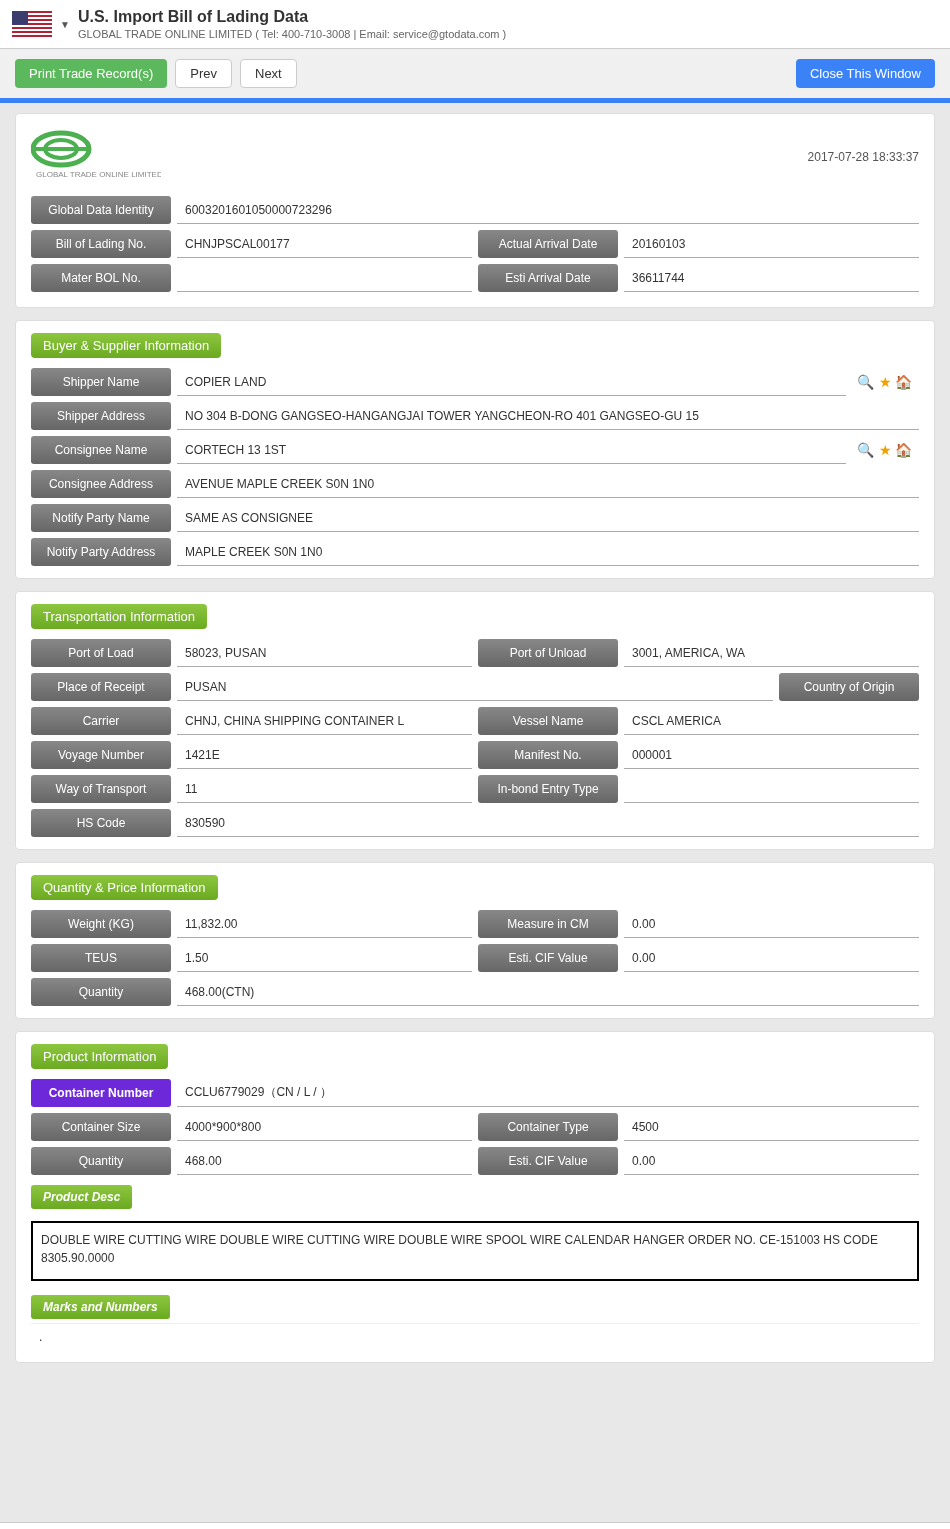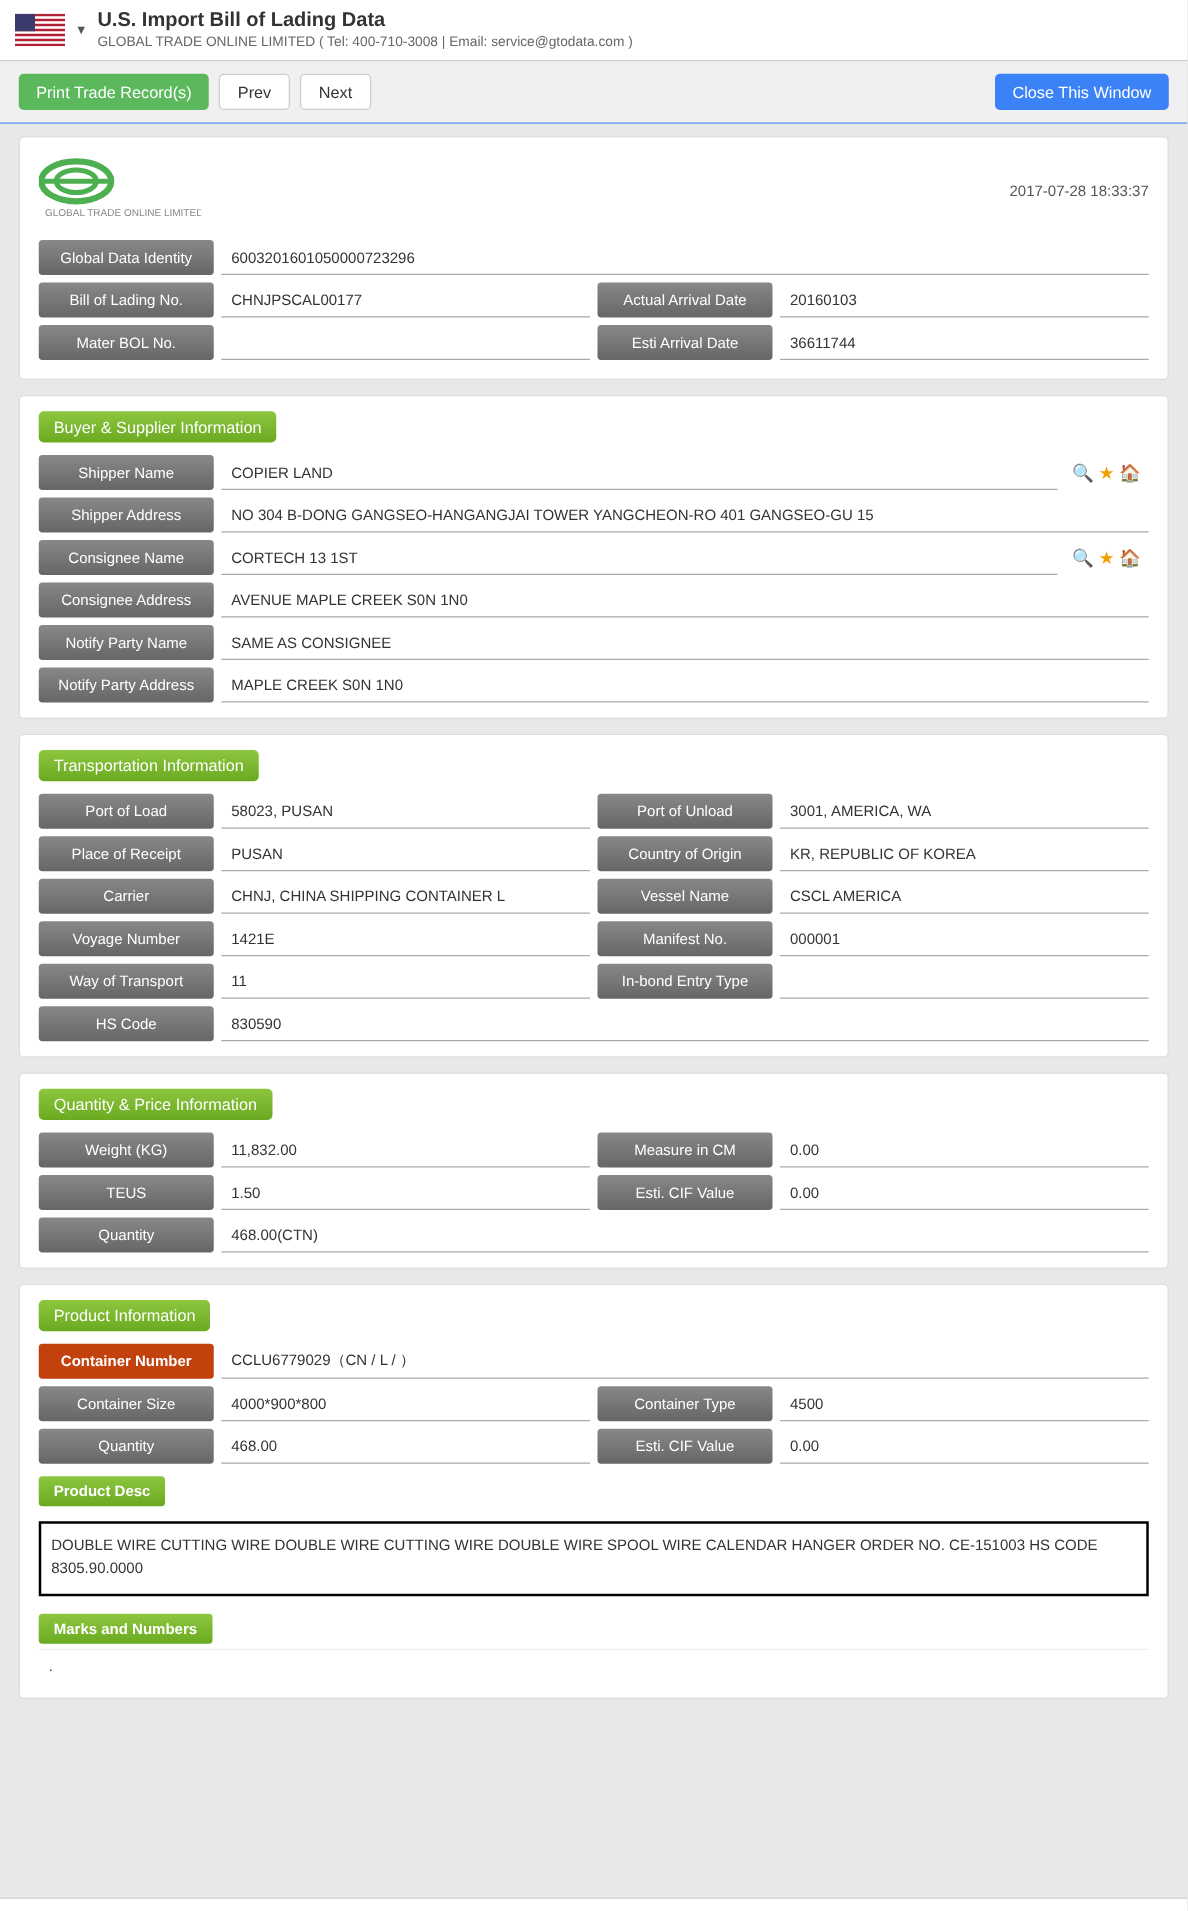--- a/index.html
+++ b/index.html
@@ -4,21 +4,21 @@
   <style>
     * { box-sizing: border-box; margin: 0; padding: 0; }
     body { font-family: Arial, sans-serif; font-size: 13px; background: #e8e8e8; color: #333; }
 
     .top-bar { background: #fff; padding: 8px 12px; display: flex; align-items: center; gap: 8px; border-bottom: 1px solid #ccc; }
     .flag { width: 40px; height: 26px; position: relative; display: inline-block; }
     .dropdown-arrow { font-size: 10px; color: #555; cursor: pointer; }
     .top-title { font-size: 16px; font-weight: bold; color: #333; }
     .top-subtitle { font-size: 11px; color: #666; margin-top: 2px; }
 
-    .toolbar { background: #f0f0f0; padding: 10px 15px; display: flex; align-items: center; gap: 8px; border-bottom: 1px solid #3b82f6; }
+    .toolbar { background: #f0f0f0; padding: 10px 15px; display: flex; align-items: center; gap: 8px; border-bottom: 5px solid #3b82f6; }
     .btn-print { background: #5cb85c; color: #fff; border: none; padding: 7px 14px; border-radius: 4px; cursor: pointer; font-size: 13px; }
     .btn-nav { background: #fff; color: #333; border: 1px solid #ccc; padding: 6px 14px; border-radius: 4px; cursor: pointer; font-size: 13px; }
     .btn-close { background: #3b82f6; color: #fff; border: none; padding: 7px 14px; border-radius: 4px; cursor: pointer; font-size: 13px; margin-left: auto; }
 
     .main-content { padding: 10px 15px; background: #e8e8e8; min-height: calc(100vh - 110px); }
 
     .card { background: #fff; border: 1px solid #ddd; border-radius: 4px; padding: 15px; margin-bottom: 12px; }
 
     .card-header-row { display: flex; justify-content: space-between; align-items: center; margin-bottom: 12px; }
     .logo-box { display: flex; align-items: center; }
@@ -30,22 +30,22 @@
     .info-row { display: flex; align-items: stretch; gap: 6px; justify-content: space-between; }
 
     .label-cell { background: linear-gradient(to bottom, #888, #666); color: #fff; padding: 5px 10px; border-radius: 3px; min-width: 140px; font-size: 12px; display: flex; align-items: center; justify-content: center; text-align: center; white-space: nowrap; }
     .value-cell { border-bottom: 1px solid #aaa; padding: 5px 8px; flex: 1; font-size: 12px; display: flex; align-items: center; min-height: 28px; }
 
     .icons-cell { display: flex; align-items: center; gap: 4px; padding: 0 6px; }
     .icon-search { font-size: 14px; cursor: pointer; }
     .icon-star { font-size: 14px; color: #f0a000; cursor: pointer; }
     .icon-home { font-size: 14px; color: #cc5500; cursor: pointer; }
 
-    .orange-btn { background: #c2410c; color: #fff; border: none; padding: 5px 12px; border-radius: 3px; font-size: 12px; font-weight: bold; cursor: pointer; display: inline-flex; align-items: center; justify-content: center; min-width: 140px; }
-    .green-btn { background: linear-gradient(to bottom, #8dc63f, #6aaa20); color: #fff; border: none; padding: 5px 12px; border-radius: 3px; font-size: 12px; font-weight: bold; cursor: pointer; display: inline-flex; align-items: center; justify-content: center; }
+    .orange-btn { background: #6d28d9; color: #fff; border: none; padding: 5px 12px; border-radius: 3px; font-size: 12px; font-weight: bold; cursor: pointer; display: inline-flex; align-items: center; justify-content: center; min-width: 140px; }
+    .green-btn { background: linear-gradient(to bottom, #8dc63f, #6aaa20); color: #fff; border: none; padding: 5px 12px; border-radius: 3px; font-size: 12px; font-weight: bold; cursor: pointer; display: inline-flex; align-items: center; justify-content: center; font-style: italic; }
 
     .product-desc-area { border: 2px solid #000000; padding: 8px; margin-top: 6px; font-size: 12px; line-height: 1.5; min-height: 60px; }
 
     .footer-bar { background: #fff; border-top: 1px solid #ccc; padding: 8px 15px; display: flex; justify-content: space-between; align-items: center; font-size: 12px; color: #555; }
 
     .section-card { background: #fff; border: 1px solid #ddd; border-radius: 4px; padding: 12px 15px; margin-bottom: 12px; }
 
     .marks-value { padding: 6px 8px; font-size: 12px; border-top: 1px solid #eee; margin-top: 4px; }
   </style>
 </head>
@@ -160,21 +160,20 @@
       <div class="info-row">
         <div class="label-cell">Port of Load</div>
         <div class="value-cell">58023, PUSAN</div>
         <div class="label-cell">Port of Unload</div>
         <div class="value-cell">3001, AMERICA, WA</div>
       </div>
       <div class="info-row">
         <div class="label-cell">Place of Receipt</div>
         <div class="value-cell">PUSAN</div>
         <div class="label-cell">Country of Origin</div>
-        <div class="value-cell">KR, REPUBLIC OF KOREA</div>
       </div>
       <div class="info-row">
         <div class="label-cell">Carrier</div>
         <div class="value-cell">CHNJ, CHINA SHIPPING CONTAINER L</div>
         <div class="label-cell">Vessel Name</div>
         <div class="value-cell">CSCL AMERICA</div>
       </div>
       <div class="info-row">
         <div class="label-cell">Voyage Number</div>
         <div class="value-cell">1421E</div>

